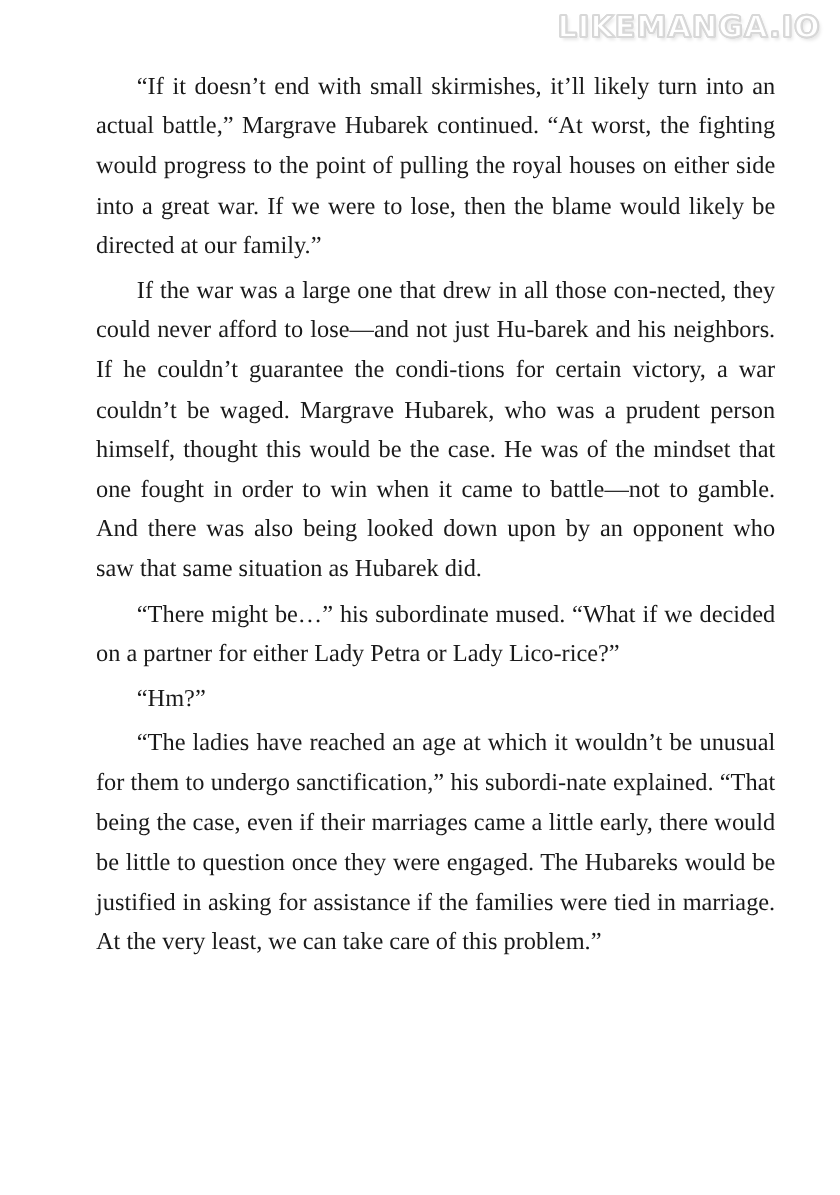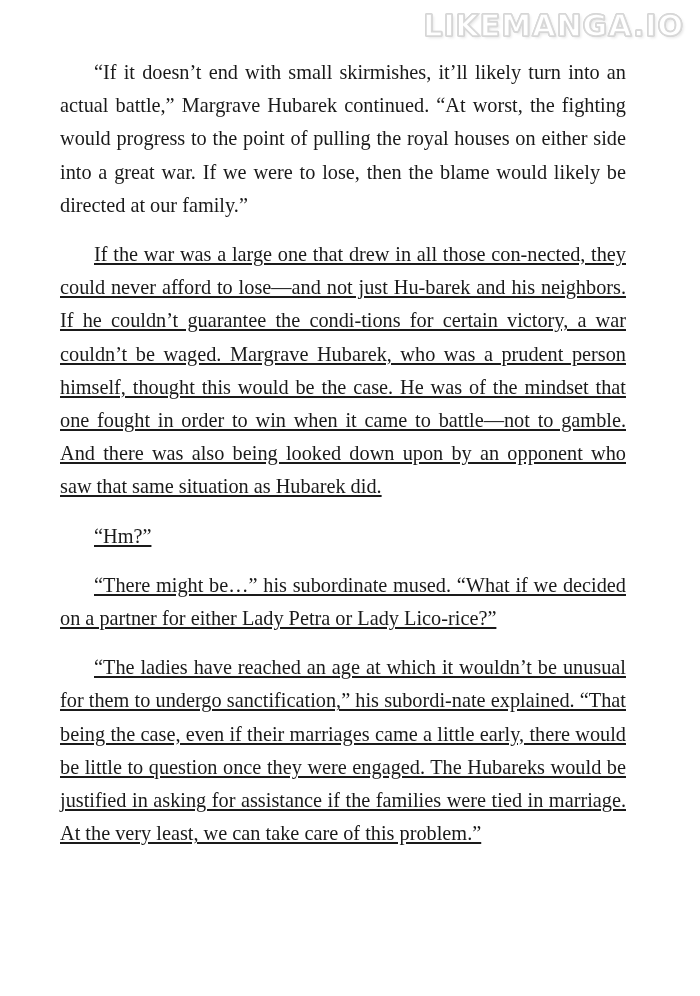--- a/index.html
+++ b/index.html
@@ -15,60 +15,59 @@
     color: #1a1a1a;
     overflow: hidden;
   }
 
   .watermark {
     position: absolute;
     top: 8px;
     right: 16px;
     font-family: "DejaVu Sans", sans-serif;
     font-weight: bold;
-    font-size: 30px;
+    font-size: 25px;
     letter-spacing: 1px;
     color: #ffffff;
     -webkit-text-stroke: 1.5px #d8d8d8;
     text-shadow:
        1px 0 0 #cfcfcf,
       -1px 0 0 #cfcfcf,
        0 1px 0 #cfcfcf,
        0 -1px 0 #cfcfcf,
        2px 2px 3px rgba(0,0,0,0.10);
     user-select: none;
   }
 
   .page {
     position: absolute;
-    left: 60px;
+    left: 80px;
     top: 56px;
     width: 566px;
   }
 
   .para {
     margin: 0;
     font-size: 20.3px;
     line-height: 33.2px;
     text-align: justify;
     text-justify: inter-word;
     text-indent: 34px;
     hyphens: manual;
     -webkit-hyphens: manual;
   }
 
   .para + .para {
-    margin-top: 16px;
-    text-decoration: underline;
+    margin-top: 4px;
   }
 </style>
 </head>
 <body>
 
 <div class="watermark">LIKEMANGA.IO</div>
 
 <div class="page">
   <p class="para">“If it doesn’t end with small skirmishes, it’ll likely turn into an actual battle,” Margrave Hubarek continued. “At worst, the fighting would progress to the point of pulling the royal houses on either side into a great war. If we were to lose, then the blame would likely be directed at our family.”</p>
   <p class="para">If the war was a large one that drew in all those con-nected, they could never afford to lose—and not just Hu-barek and his neighbors. If he couldn’t guarantee the condi-tions for certain victory, a war couldn’t be waged. Margrave Hubarek, who was a prudent person himself, thought this would be the case. He was of the mindset that one fought in order to win when it came to battle—not to gamble. And there was also being looked down upon by an opponent who saw that same situation as Hubarek did.</p>
+  <p class="para">“There might be…” his subordinate mused. “What if we decided on a partner for either Lady Petra or Lady Lico-rice?”</p>
   <p class="para">“Hm?”</p>
-  <p class="para">“There might be…” his subordinate mused. “What if we decided on a partner for either Lady Petra or Lady Lico-rice?”</p>
   <p class="para">“The ladies have reached an age at which it wouldn’t be unusual for them to undergo sanctification,” his subordi-nate explained. “That being the case, even if their marriages came a little early, there would be little to question once they were engaged. The Hubareks would be justified in asking for assistance if the families were tied in marriage. At the very least, we can take care of this problem.”</p>
 </div>
 
 </body></html>

